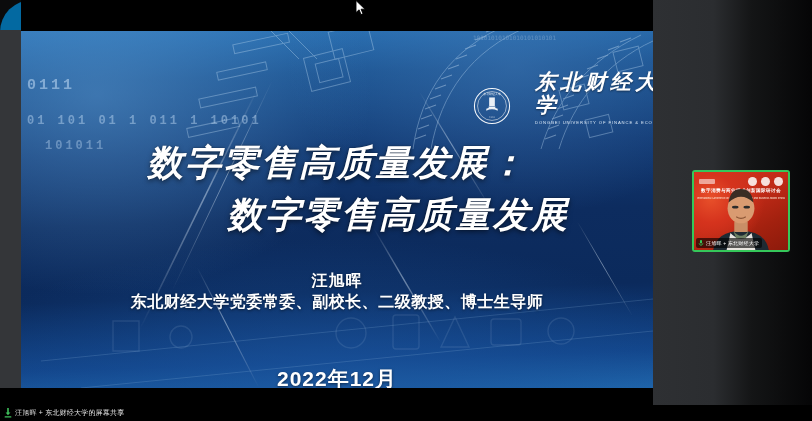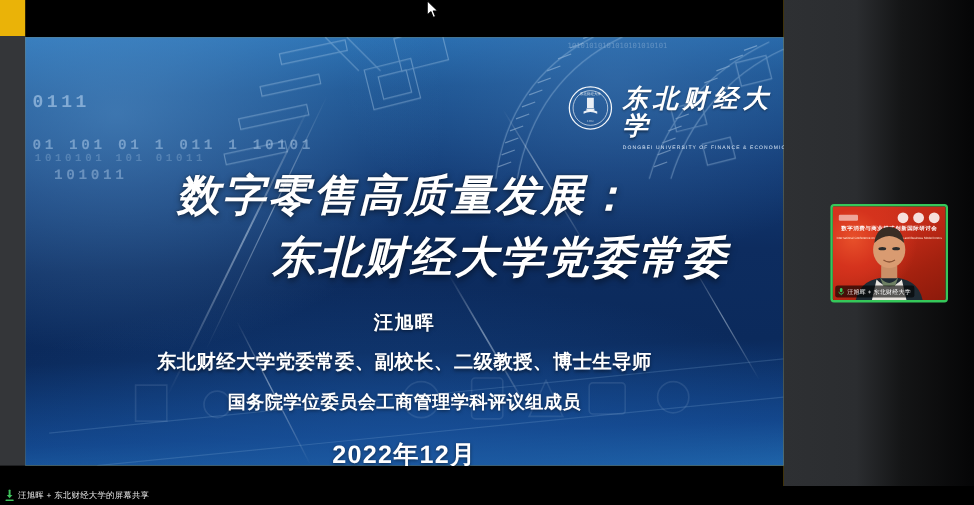--- a/index.html
+++ b/index.html
@@ -4,21 +4,21 @@
 <style>
   * { margin:0; padding:0; box-sizing:border-box; }
   html,body { width:812px; height:421px; overflow:hidden; }
   body {
     background:#0b0b0c;
     font-family:"Liberation Sans", sans-serif;
     position:relative;
   }
 
   
-  #app { position:absolute; inset:0; background:#eab308; }
+  #app { position:absolute; inset:0; background:#0369a1;border-radius:32px; }
 
   
   #right-panel {
     position:absolute; left:653px; top:0; width:159px; height:405px;
     background:linear-gradient(to right,#2e3033 0%,#2b2d30 38%,#141516 62%,#050506 100%);
   }
   #left-gutter {
     position:absolute; left:0; top:30px; width:21px; height:375px;
     background:#343639;
   }
@@ -54,21 +54,21 @@
   }
 
   
   #circuitry { position:absolute; left:0; top:0; width:632px; height:120px; opacity:.5; }
   #streaks   { position:absolute; left:0; top:0; width:632px; height:357px; opacity:.85; }
   #bottom-glyphs { position:absolute; left:0; top:250px; width:632px; height:107px; opacity:.22; }
 
   
   #logo-block {
     position:absolute; left:452px; top:40px;
-    display:flex; align-items:flex-start; gap:8px;
+    display:flex; align-items:flex-end; gap:24px;
   }
   #logo-seal { width:38px; height:38px; flex:0 0 auto; }
   #logo-text { display:flex; flex-direction:column; }
   #logo-cn {
     font-family:"Liberation Serif", serif;
     font-size:21px; font-weight:700; color:#fff;
     letter-spacing:4px; line-height:1.1;
     text-shadow:0 1px 2px rgba(0,0,0,.45);
     font-style:italic;
   }
@@ -93,21 +93,21 @@
   }
   #title-1 { position:absolute; left:126px; top:108px; }
   #title-2 { position:absolute; left:206px; top:160px; }
 
   .sub-line {
     position:absolute;
     font-weight:700; color:#fff; white-space:nowrap;
     text-shadow:0 1px 3px rgba(0,0,0,.55);
     text-align:center; width:100%;
   }
-  #author      { top:228px; font-size:16px; letter-spacing:1px; }
+  #author      { top:240px; font-size:16px; letter-spacing:1px; }
   #affil-1     { top:261px; font-size:16px; letter-spacing:.5px; }
   #affil-2     { top:295px; font-size:15px; letter-spacing:.5px; }
   #date-line   { top:334px; font-size:21px; letter-spacing:1px; }
 
   
   #video-tile {
     position:absolute; left:692px; top:170px; width:98px; height:82px;
     border:2px solid #35c75a;
     border-radius:3px;
     overflow:hidden;
@@ -209,21 +209,20 @@
                  M576 28 l 11 -4 M587 19 l 11 -4 M599 11 l 11 -4"></path>
       </g>
       <g fill="#e2eefa" opacity="0.55" font-family="DejaVu Sans Mono, monospace" font-size="6">
         <text x="452" y="9">10101010101010101010101</text>
       </g>
     </svg>
 
     <div class="binary-row" style="left:6px;  top:46px;  font-size:15px; opacity:.85;">0111</div>
     <div class="binary-row" style="left:24px; top:72px;  font-size:12px; opacity:.62;margin-top:36px;">101011</div>
     <div class="binary-row" style="left:6px;  top:83px;  font-size:12px; opacity:.72;text-align:right;">01 101 01 1 011  1      10101</div>
-    <div class="binary-row" style="left:8px;  top:96px;  font-size:9px;  opacity:.38;">1010101 101 01011</div>
 
     <svg id="streaks" viewBox="0 0 632 357" preserveAspectRatio="none">
       <defs>
         <linearGradient id="stk" x1="0" y1="0" x2="0" y2="1">
           <stop offset="0%" stop-color="#ffffff" stop-opacity="0"></stop>
           <stop offset="45%" stop-color="#dbeaf8" stop-opacity=".55"></stop>
           <stop offset="100%" stop-color="#ffffff" stop-opacity="0"></stop>
         </linearGradient>
       </defs>
       <g stroke="url(#stk)" fill="none">
@@ -263,24 +262,23 @@
         <text x="20" y="32.6" text-anchor="middle" font-size="2.4" fill="#ffffff" opacity=".7" font-family="DejaVu Serif, serif">1952</text>
       </svg>
       <div id="logo-text">
         <div id="logo-cn">东北财经大学</div>
         <div id="logo-en">DONGBEI UNIVERSITY OF FINANCE &amp; ECONOMICS</div>
       </div>
     </div>
 
     <div id="slide-body">
       <div id="title-1" class="title-line">数字零售高质量发展：</div>
-      <div id="title-2" class="title-line">东北财经大学党委常委</div>
+      <div id="title-2" class="title-line">数字零售高质量发展</div>
       <div id="author" class="sub-line">汪旭晖</div>
       <div id="affil-1" class="sub-line">东北财经大学党委常委、副校长、二级教授、博士生导师</div>
-      <div id="affil-2" class="sub-line">国务院学位委员会工商管理学科评议组成员</div>
       <div id="date-line" class="sub-line">2022年12月</div>
     </div>
   </div>
 
   <div id="video-tile">
     <div id="video-inner">
       <div class="vt-bg"></div>
 
       <div class="vt-logos">
         <div class="vt-logo-bar"></div>

